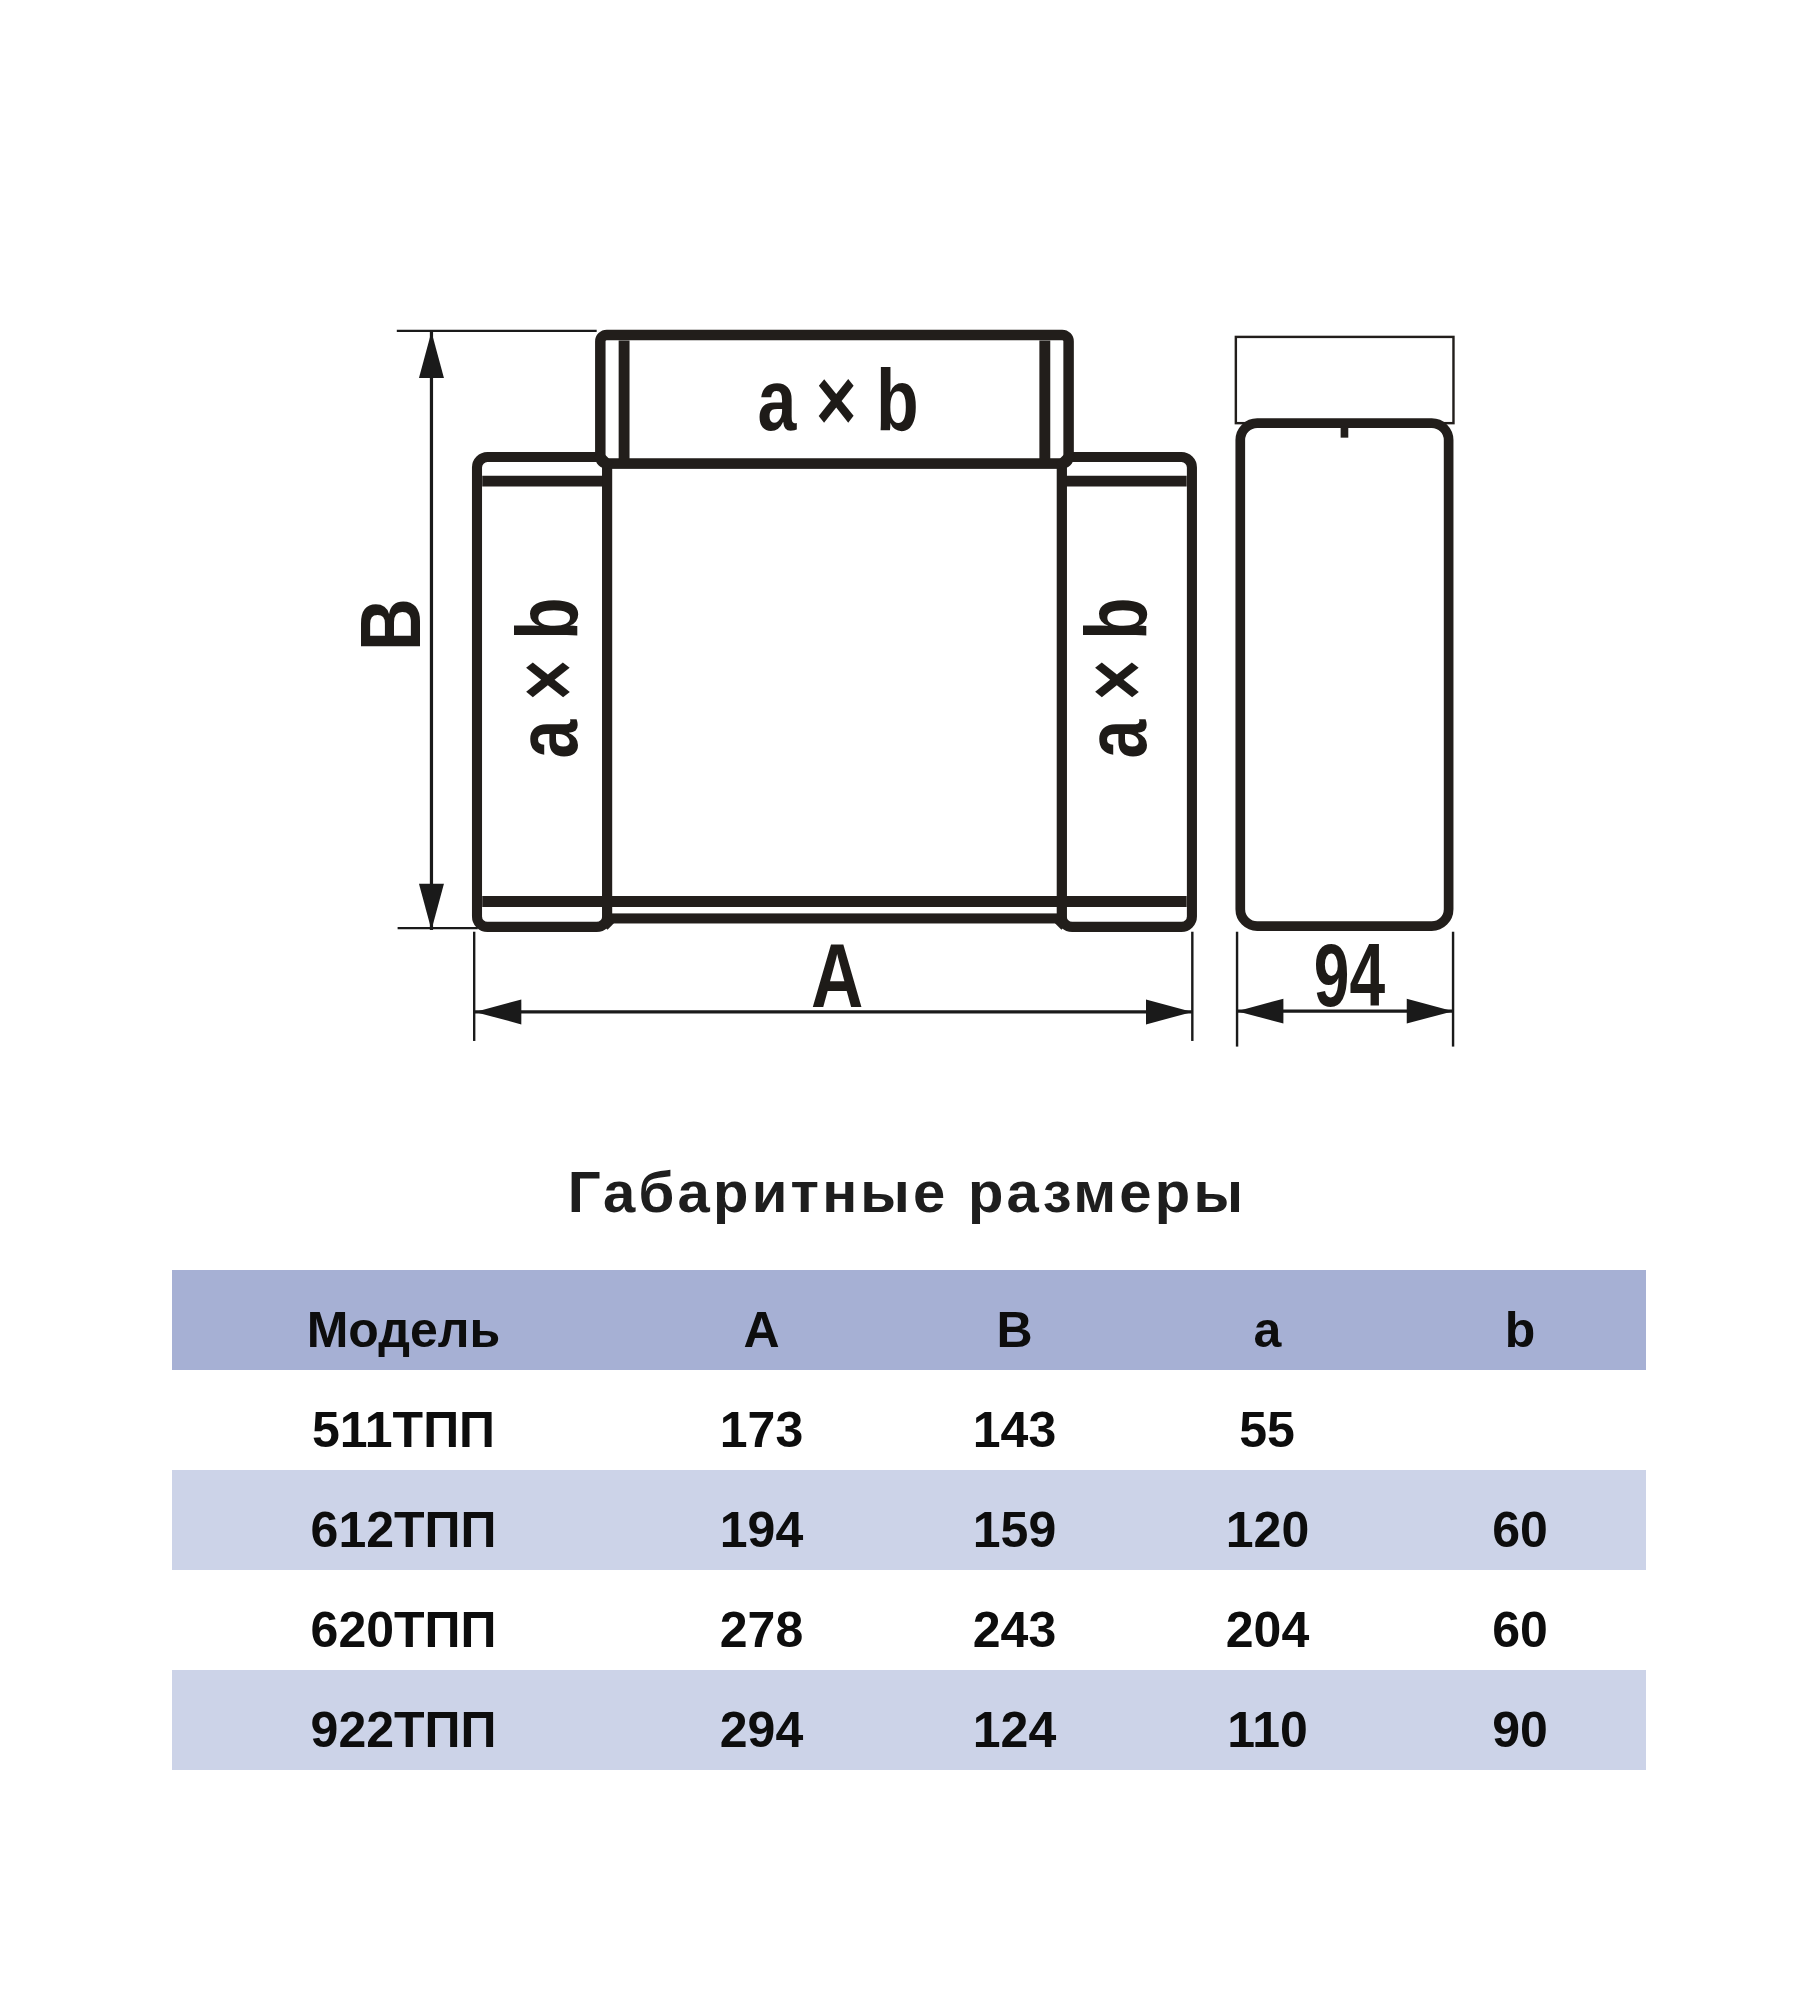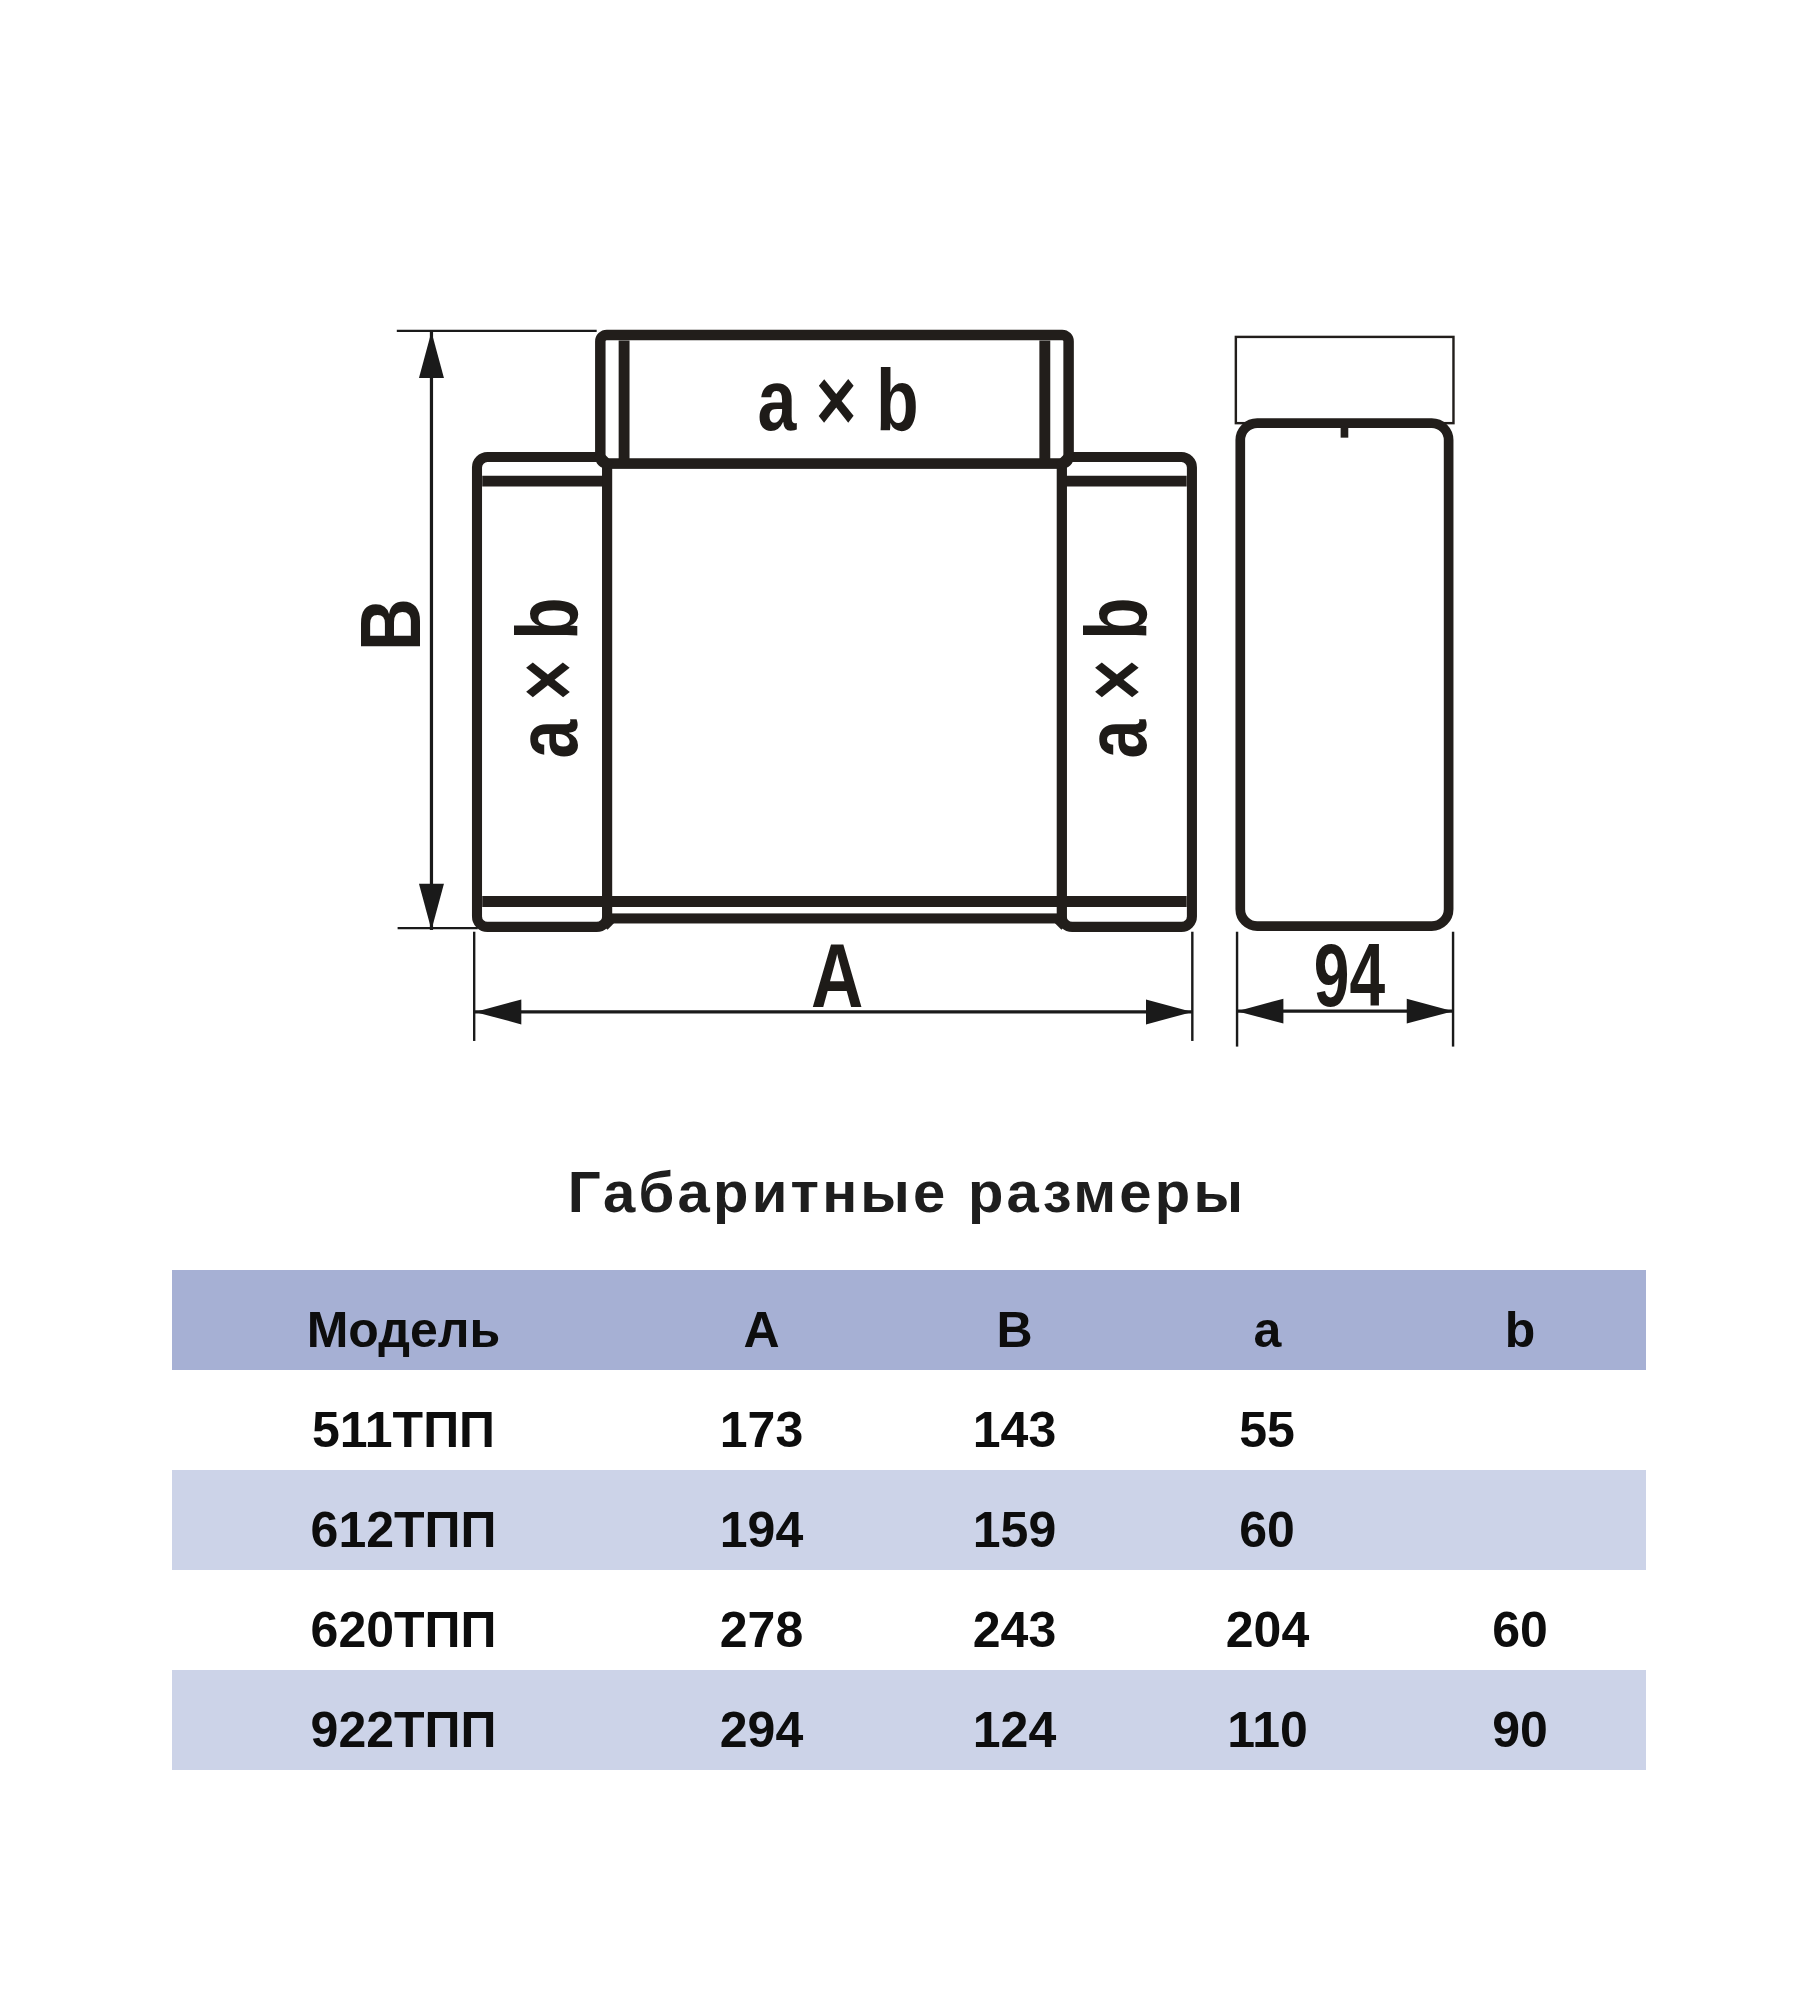--- a/index.html
+++ b/index.html
@@ -109,20 +109,21 @@
     <div class="c" style="width:463px;">511ТПП</div>
     <div class="c" style="width:253px;">173</div>
     <div class="c" style="width:253px;">143</div>
     <div class="c" style="width:252px;">55</div>
   </div>
 
   <div class="row" style="height:100px;background:#ccd3e8;">
     <div class="c" style="width:463px;">612ТПП</div>
     <div class="c" style="width:253px;">194</div>
     <div class="c" style="width:253px;">159</div>
+    <div class="c" style="width:253px;">120</div>
     <div class="c" style="width:252px;">60</div>
   </div>
 
   <div class="row" style="height:100px;background:#ffffff;">
     <div class="c" style="width:463px;">620ТПП</div>
     <div class="c" style="width:253px;">278</div>
     <div class="c" style="width:253px;">243</div>
     <div class="c" style="width:253px;">204</div>
     <div class="c" style="width:252px;">60</div>
   </div>

